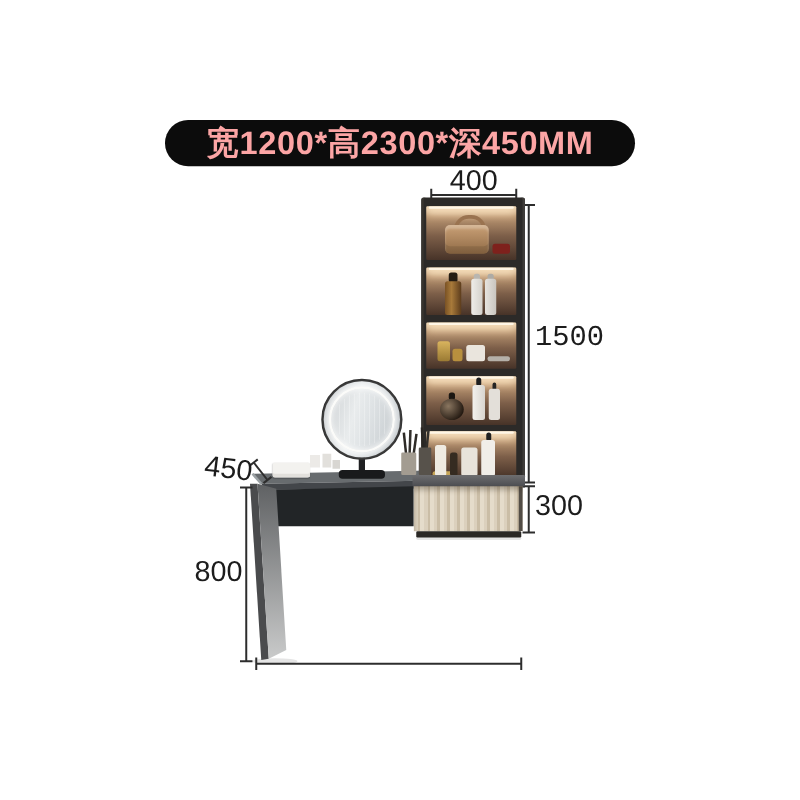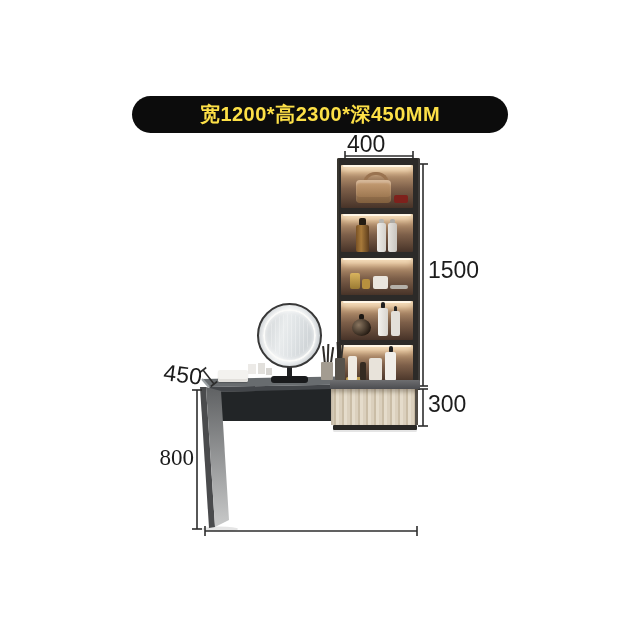--- a/index.html
+++ b/index.html
@@ -2,21 +2,21 @@
 <html><head>
 <meta charset="utf-8">
 <style>
   html,body{margin:0;padding:0;background:#ffffff;}
   .stage{position:relative;width:640px;height:640px;background:#ffffff;overflow:hidden;
          font-family:"Liberation Sans",sans-serif;}
   .abs{position:absolute;}
   
   .banner{position:absolute;left:132px;top:96px;width:376px;height:37px;border-radius:19px;
           background:#0c0c0c;display:flex;align-items:center;justify-content:center;}
-  .banner span{color:#fde047;font-size:20px;font-weight:700;letter-spacing:.5px;white-space:nowrap;}
+  .banner span{color:#fca5a5;font-size:26px;font-weight:700;letter-spacing:.5px;white-space:nowrap;}
   
   .dim{position:absolute;color:#1c1c1c;font-size:23px;line-height:1;z-index:6;}
   
   .cabinet{position:absolute;left:337px;top:158px;width:83px;height:224px;background:#2c2a28;
            border-radius:2px;z-index:2;box-shadow:inset -2px 0 0 #3f3c39,inset 2px 0 0 #38352f;}
   .comp{position:absolute;left:4px;width:72px;overflow:hidden;border-radius:1px;
         background:linear-gradient(180deg,#eed6b4 0%,#bd9873 18%,#7d5f49 55%,#473328 100%);}
   .led{position:absolute;top:0;left:2px;right:2px;height:2px;background:#fff6e6;border-radius:2px;
        box-shadow:0 2px 7px 2px rgba(255,232,196,.95);}
   .it{position:absolute;border-radius:2px;}
@@ -156,19 +156,19 @@
   <div class="abs z4" style="left:258px;top:363px;width:7px;height:11px;background:#e2e0dc;"></div>
   <div class="abs z4" style="left:266px;top:368px;width:6px;height:7px;background:#d8d6d2;"></div>
   <div class="abs z4" style="left:323px;top:346px;width:2px;height:18px;background:#2e2b27;transform:rotate(-6deg);"></div>
   <div class="abs z4" style="left:327px;top:344px;width:2px;height:20px;background:#33302c;transform:rotate(2deg);"></div>
   <div class="abs z4" style="left:331px;top:347px;width:2px;height:17px;background:#2e2b27;transform:rotate(8deg);"></div>
   <div class="abs z4" style="left:321px;top:362px;width:12px;height:18px;background:#a39c91;border-radius:1px;"></div>
   <div class="abs z4" style="left:337px;top:342px;width:2px;height:18px;background:#2a2723;transform:rotate(-3deg);"></div>
   <div class="abs z4" style="left:341px;top:344px;width:2px;height:16px;background:#33302c;transform:rotate(6deg);"></div>
   <div class="abs z4" style="left:335px;top:358px;width:10px;height:22px;background:#57524b;border-radius:1px;"></div>
 
-  <div class="dim" style="left:347px;top:133px;width:64px;">400</div>
-  <div class="dim" style="left:428px;top:259px;">1500</div>
+  <div class="dim" style="left:347px;top:133px;width:64px;text-align:center;">400</div>
+  <div class="dim" style="left:428px;top:259px;font-family:Liberation Mono, monospace;">1500</div>
   <div class="dim" style="left:428px;top:393px;">300</div>
   <div class="dim" style="left:156px;top:363px;width:46px;text-align:right;transform:rotate(7deg);">450</div>
-  <div class="dim" style="left:152px;top:446px;width:42px;text-align:right;font-family:Liberation Serif, serif;">800</div>
+  <div class="dim" style="left:152px;top:446px;width:42px;text-align:right;">800</div>
 
 </div>
 
 </body></html>

